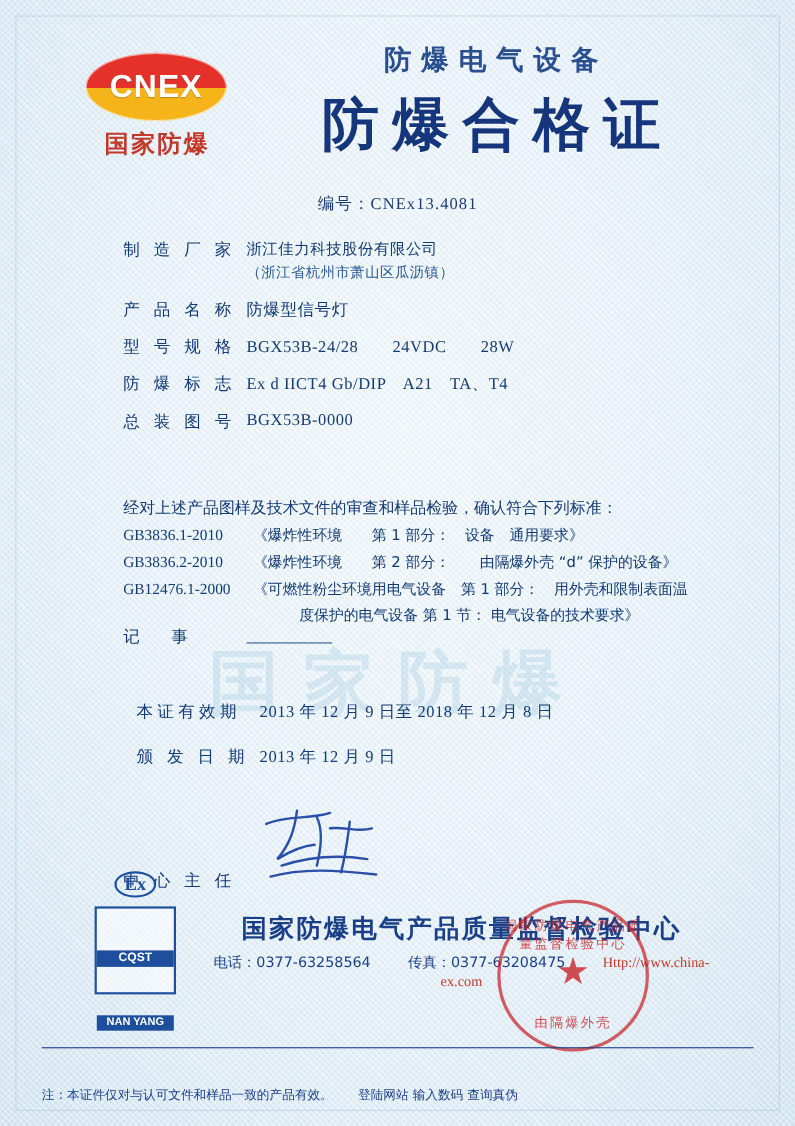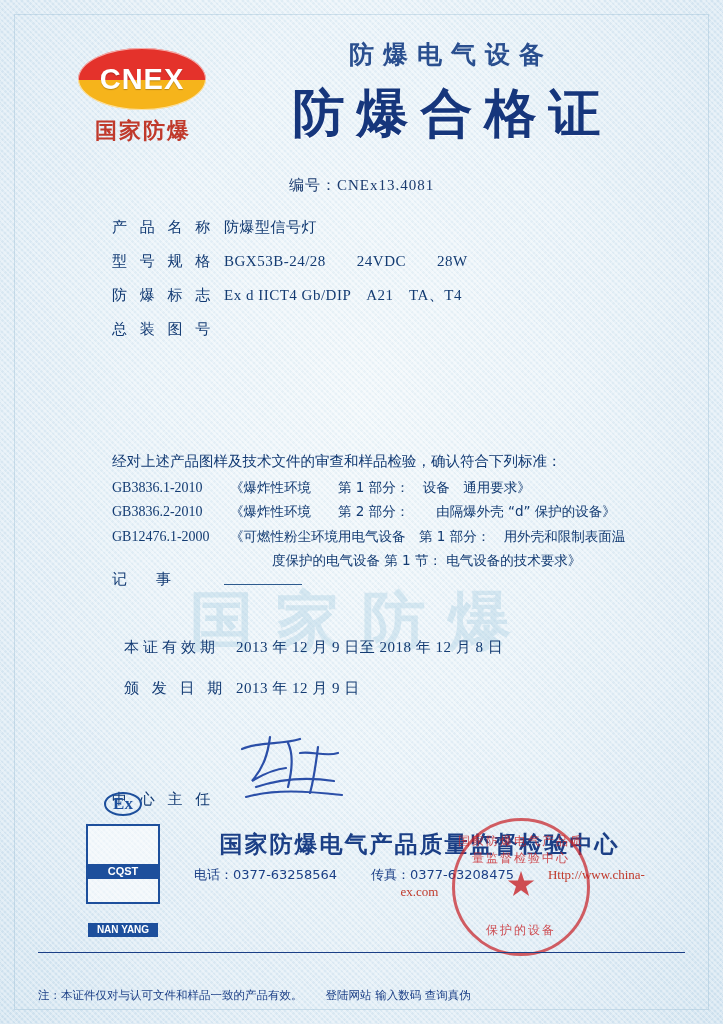--- a/index.html
+++ b/index.html
@@ -435,39 +435,47 @@
     <div class="title-block">
       <div class="title-small">防爆电气设备</div>
       <div class="title-big">防爆合格证</div>
     </div>
   </div>
 
   <div class="cert-no">编号：CNEx13.4081</div>
 
   <div class="fields">
 
+    <div class="row">
+      <div class="label">制 造 厂 家</div>
+      <div class="value">
+        <div class="cn">浙江佳力科技股份有限公司</div>
+        <div class="sub-value">（浙江省杭州市萧山区瓜沥镇）</div>
+      </div>
+    </div>
 
     <div class="row">
       <div class="label">产 品 名 称</div>
       <div class="value cn">防爆型信号灯</div>
     </div>
 
     <div class="row">
       <div class="label">型 号 规 格</div>
       <div class="value">BGX53B-24/28　　24VDC　　28W</div>
     </div>
 
     <div class="row">
       <div class="label">防 爆 标 志</div>
       <div class="value">Ex d IICT4 Gb/DIP　A21　TA、T4</div>
     </div>
 
 
     <div class="row">
       <div class="label">总 装 图 号</div>
+      <div class="value">BGX53B-0000</div>
     </div>
 
   </div>
 
   <div class="standards">
     <div class="lead">经对上述产品图样及技术文件的审查和样品检验，确认符合下列标准：</div>
 
     <div class="std-line">
       <div class="code">GB3836.1-2010</div>
       <div class="txt">《爆炸性环境　　第 1 部分：　设备　通用要求》</div>
@@ -528,19 +536,19 @@
         <div class="org-contact">
           <span>电话：</span><span>0377-63258564</span><span class="spacer-lr"></span><span>传真：</span><span>0377-63208475</span><span class="spacer-lr"></span><span class="url">Http://www.china-ex.com</span>
         </div>
       </div>
     </div>
   </div>
 
   <div class="seal">
     <div class="seal-top">国家防爆电气产品质量监督检验中心</div>
     <div class="seal-star">★</div>
-    <div class="seal-bottom">保护的设备</div>
+    <div class="seal-bottom">由隔爆外壳</div>
   </div>
 
   <div class="rule"></div>
   <div class="note">注：本证件仅对与认可文件和样品一致的产品有效。　　登陆网站  输入数码  查询真伪</div>
 
 </div>
 
 </body></html>

